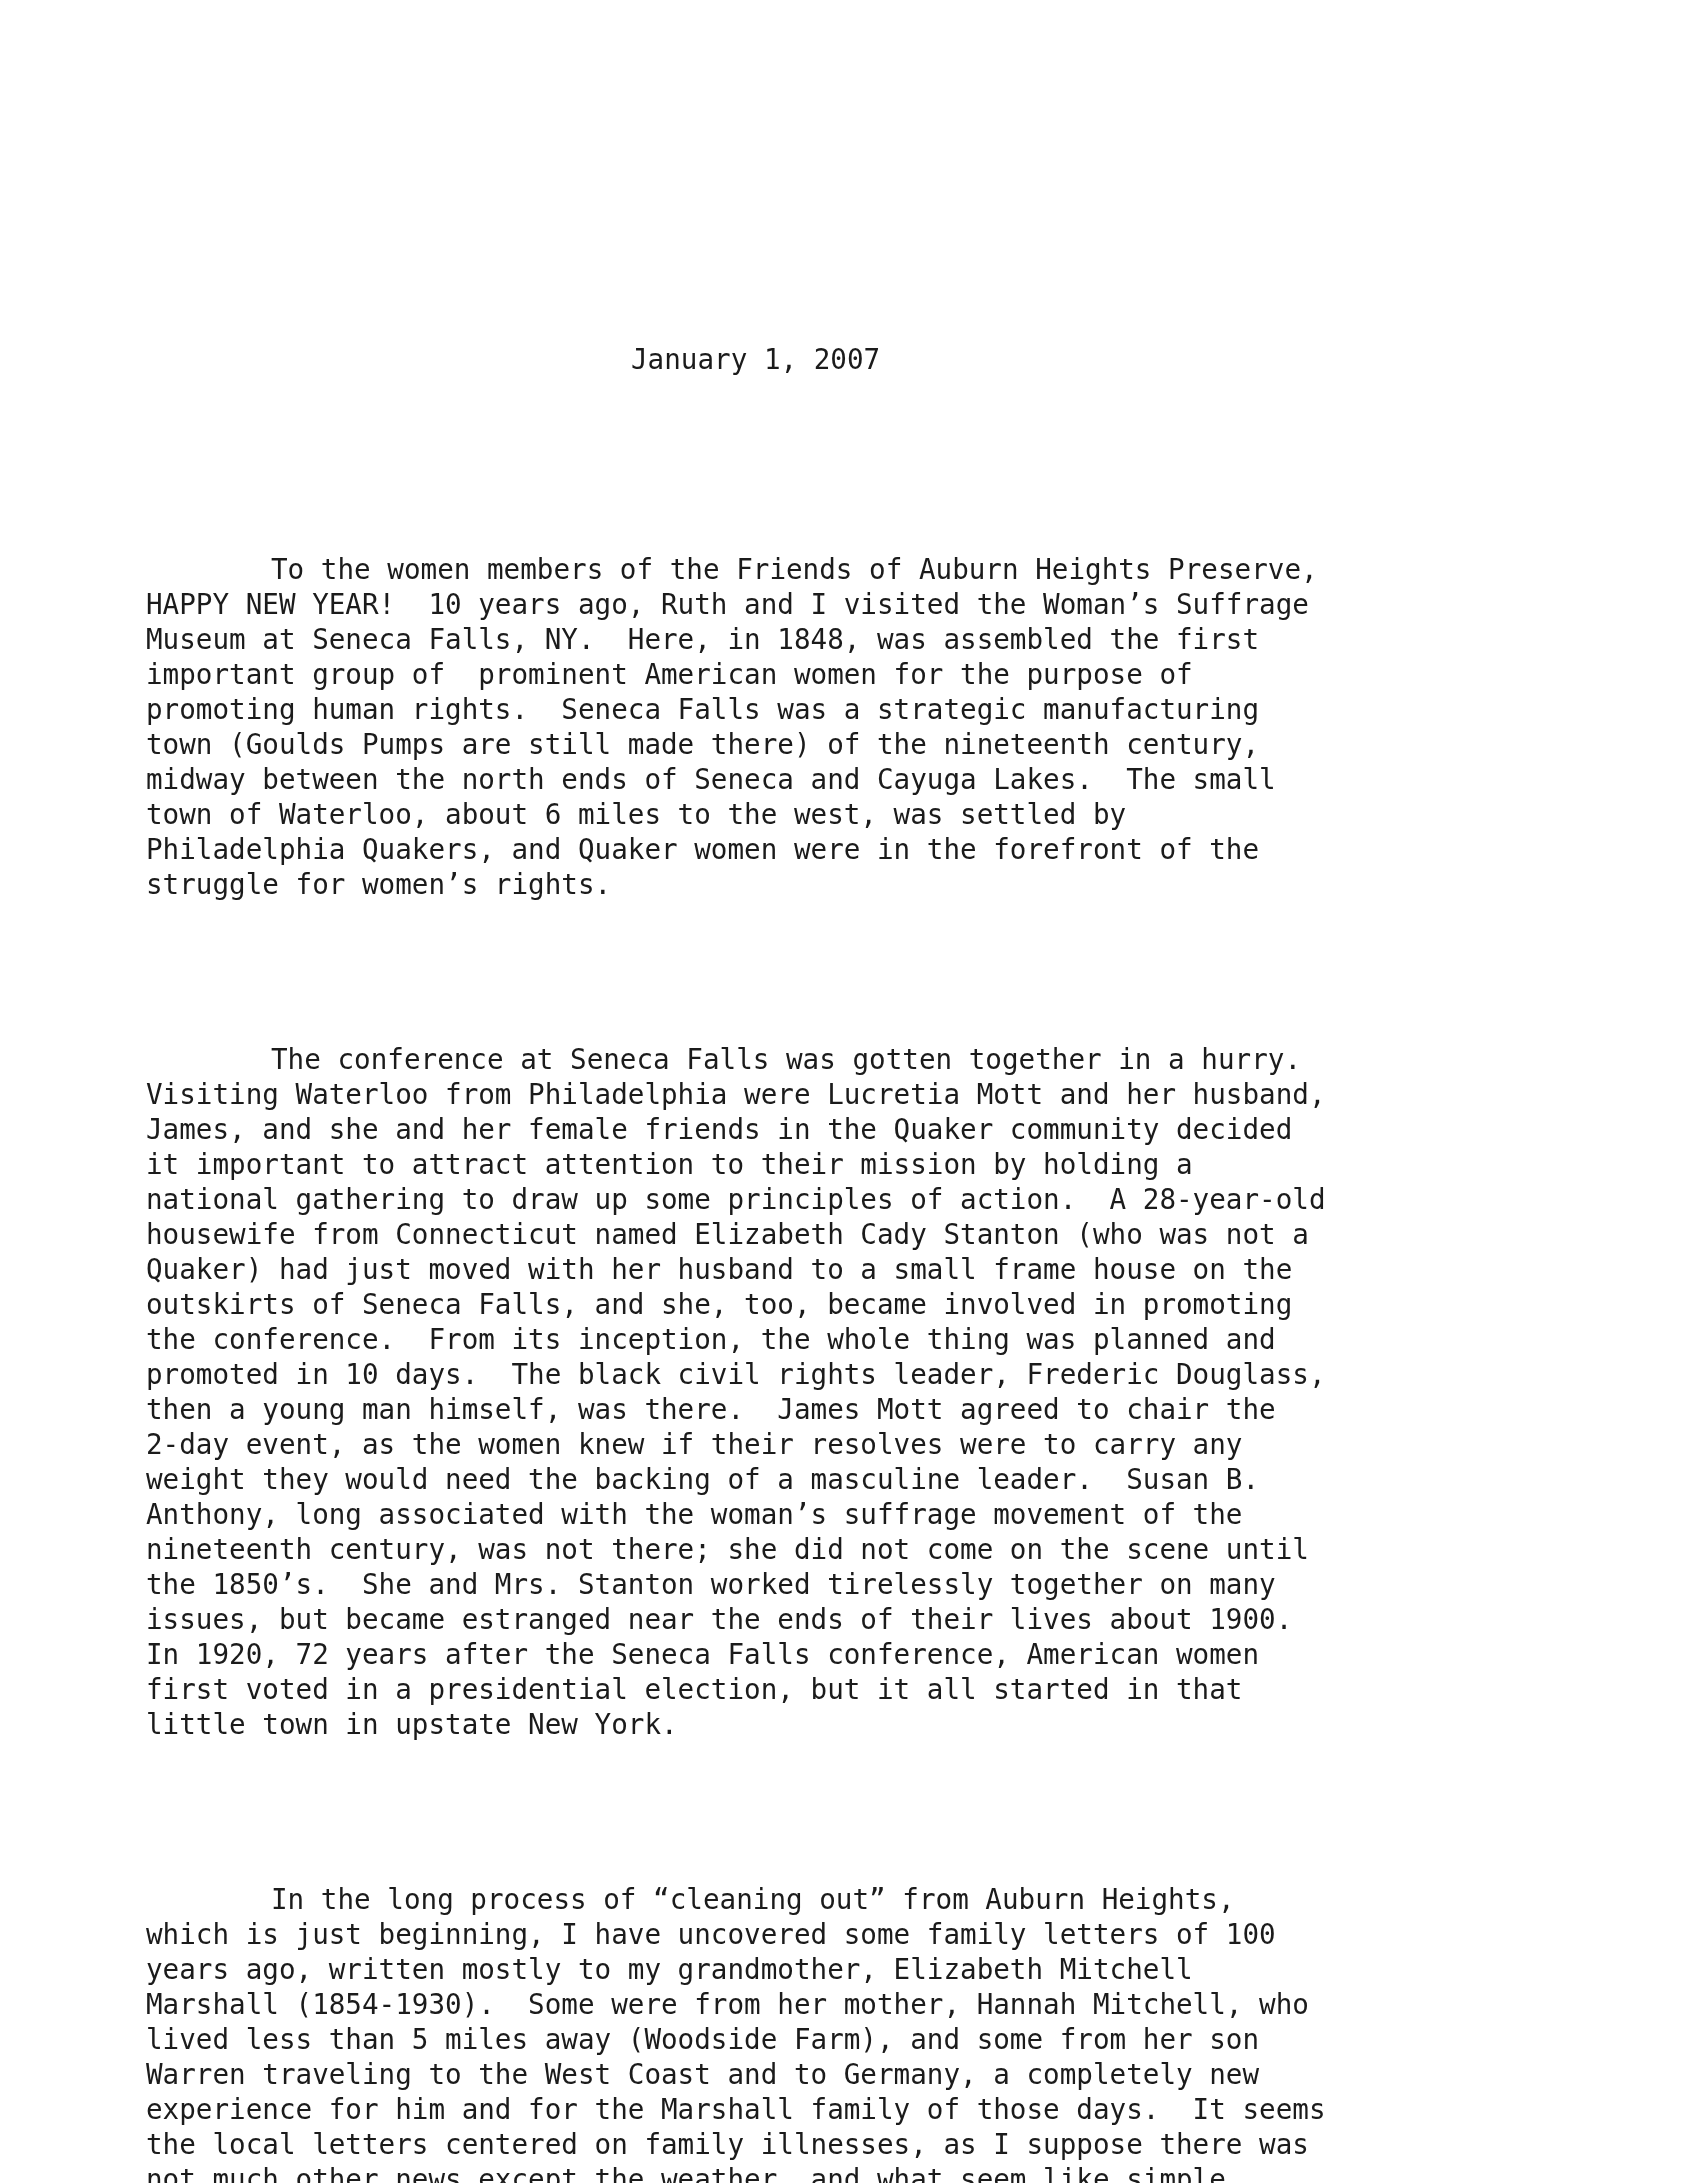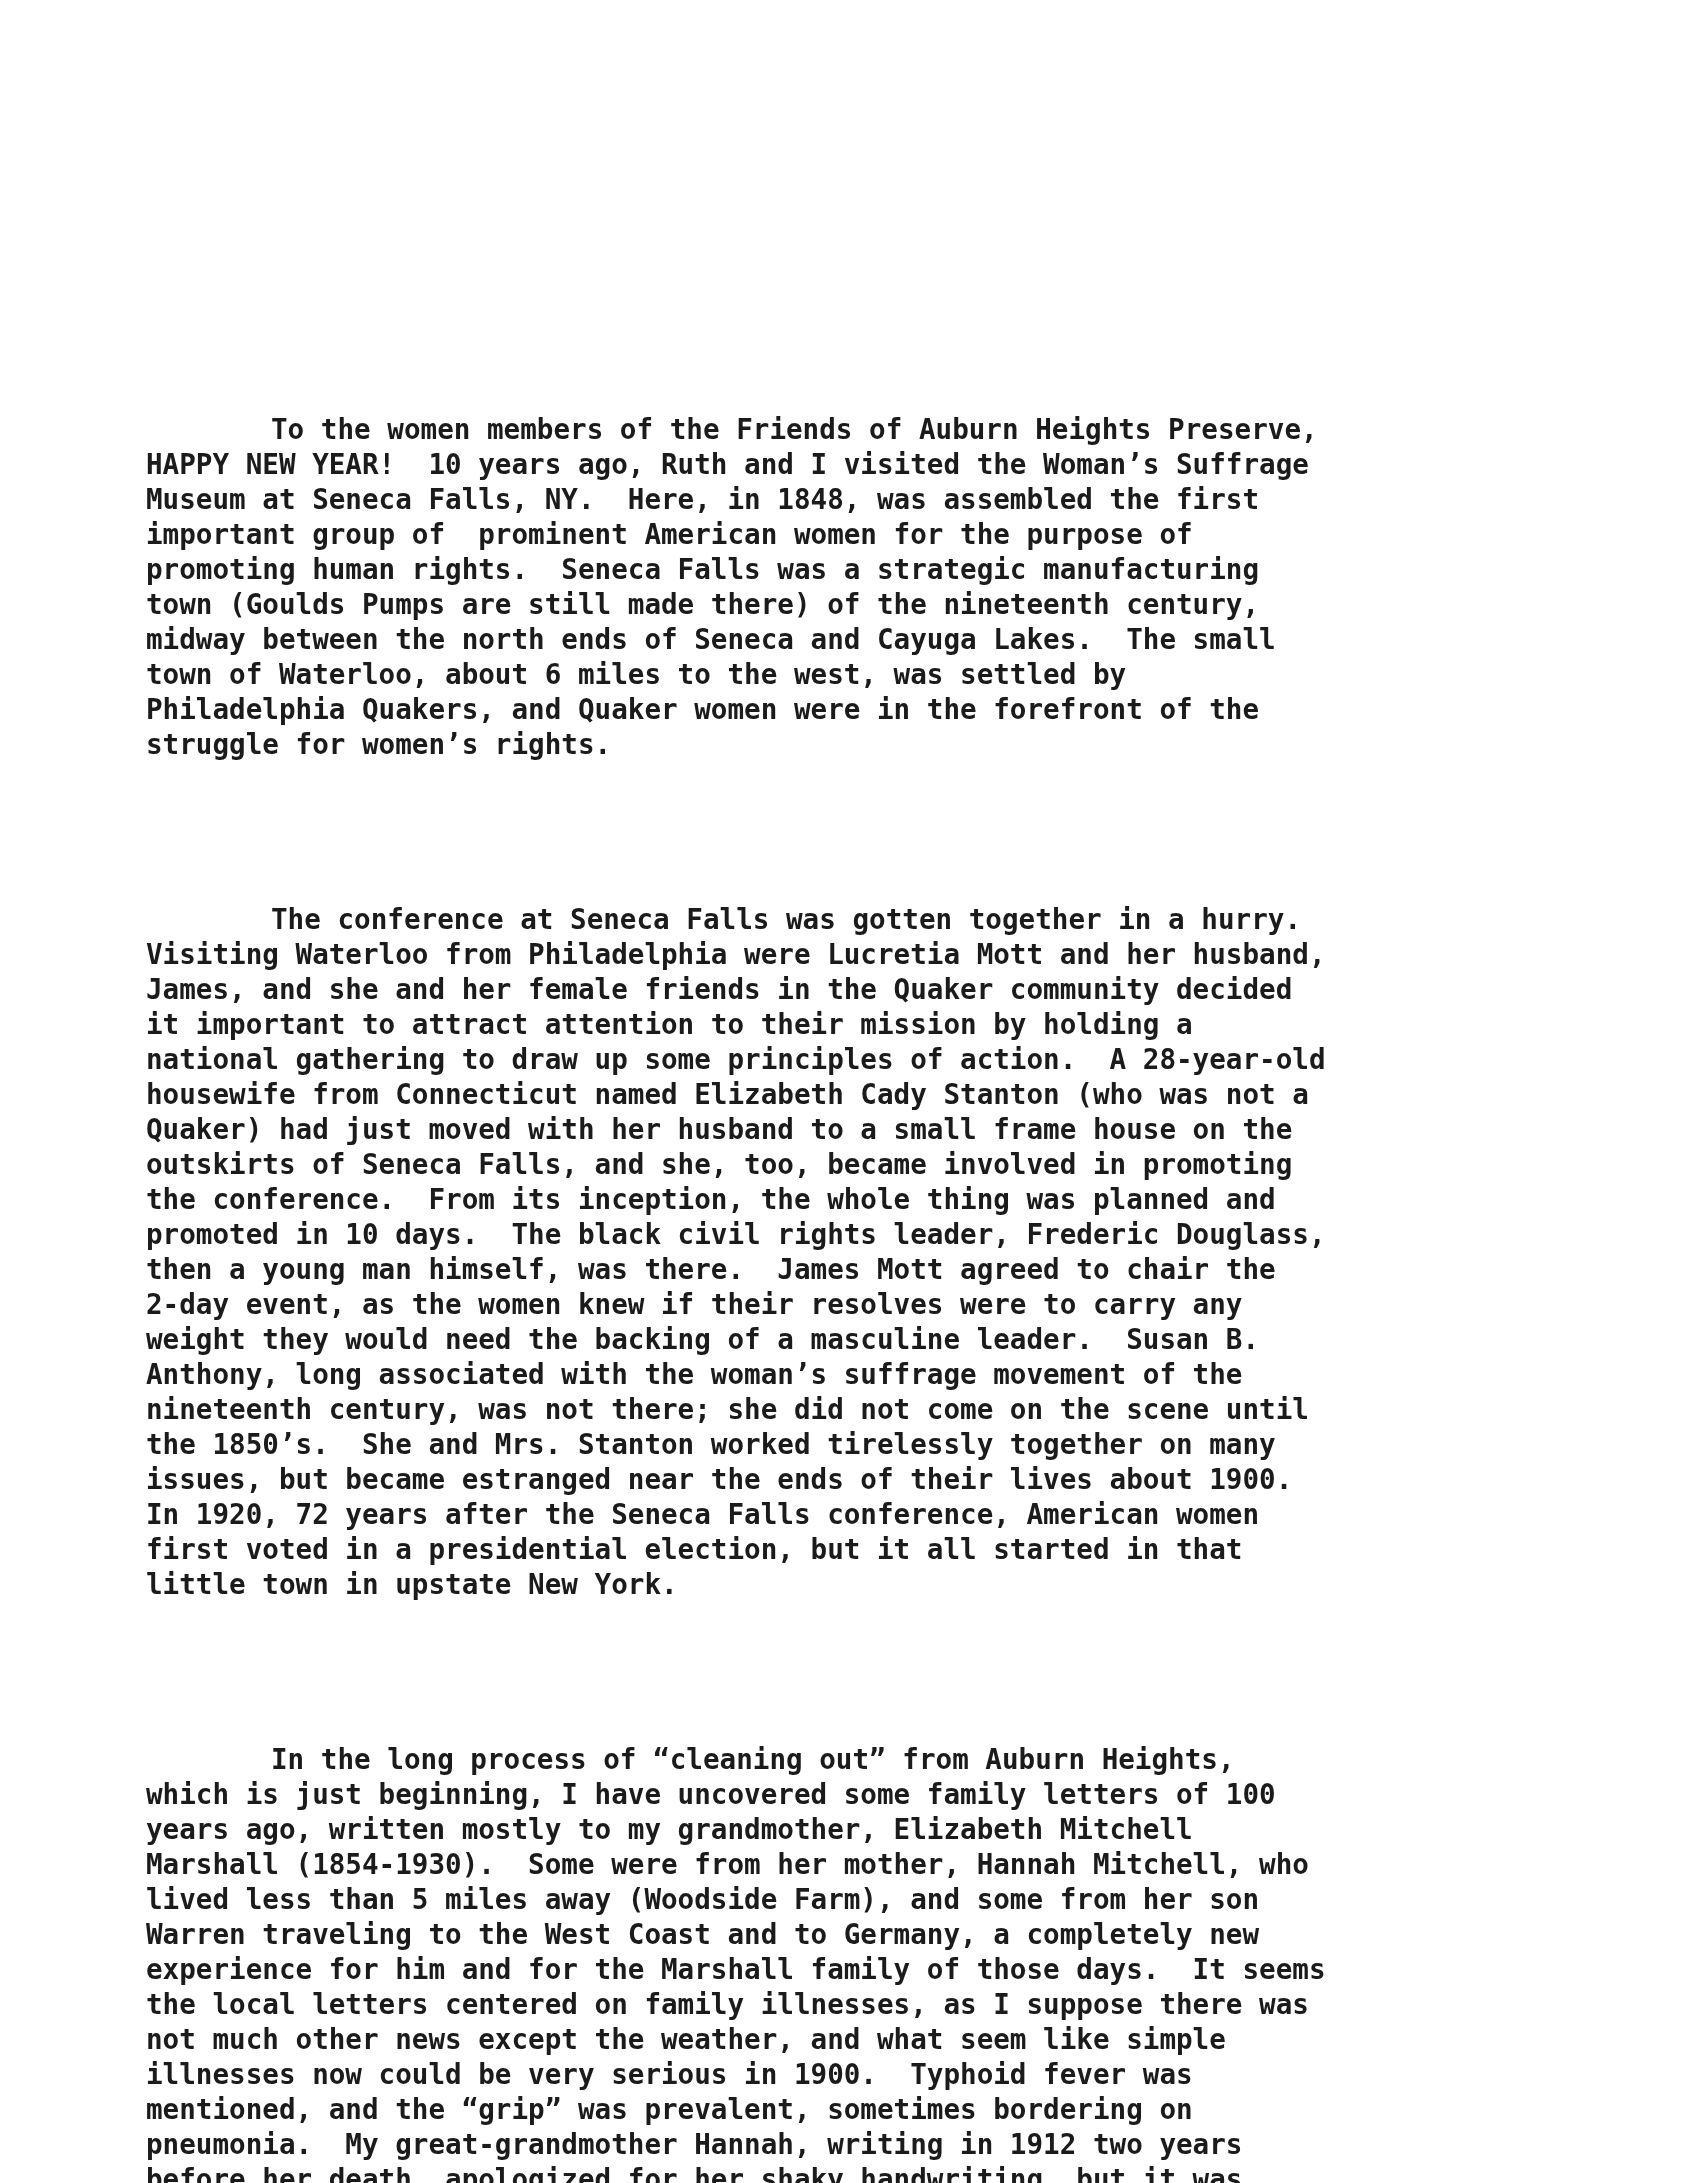--- a/index.html
+++ b/index.html
@@ -42,34 +42,34 @@
   }
   .letter-date {
     margin: 0 0 35px 485px;
   }
   .letter-salutation {
     margin: 0 0 35px 0;
   }
   .letter p.para {
     margin: 0 0 35px 0;
     text-indent: 125px; 
-    font-weight: bold;
   }
   .letter p.para:last-child {
     margin-bottom: 0;
   }
 </style>
 </head>
 <body>
 
 <div class="page">
 
 
   <div class="letter">
 
+    <div class="letter-date">January 1, 2007</div>
 
 
     <p class="para">To the women members of the Friends of Auburn Heights Preserve,
 HAPPY NEW YEAR!  10 years ago, Ruth and I visited the Woman’s Suffrage
 Museum at Seneca Falls, NY.  Here, in 1848, was assembled the first
 important group of  prominent American women for the purpose of
 promoting human rights.  Seneca Falls was a strategic manufacturing
 town (Goulds Pumps are still made there) of the nineteenth century,
 midway between the north ends of Seneca and Cayuga Lakes.  The small
 town of Waterloo, about 6 miles to the west, was settled by

